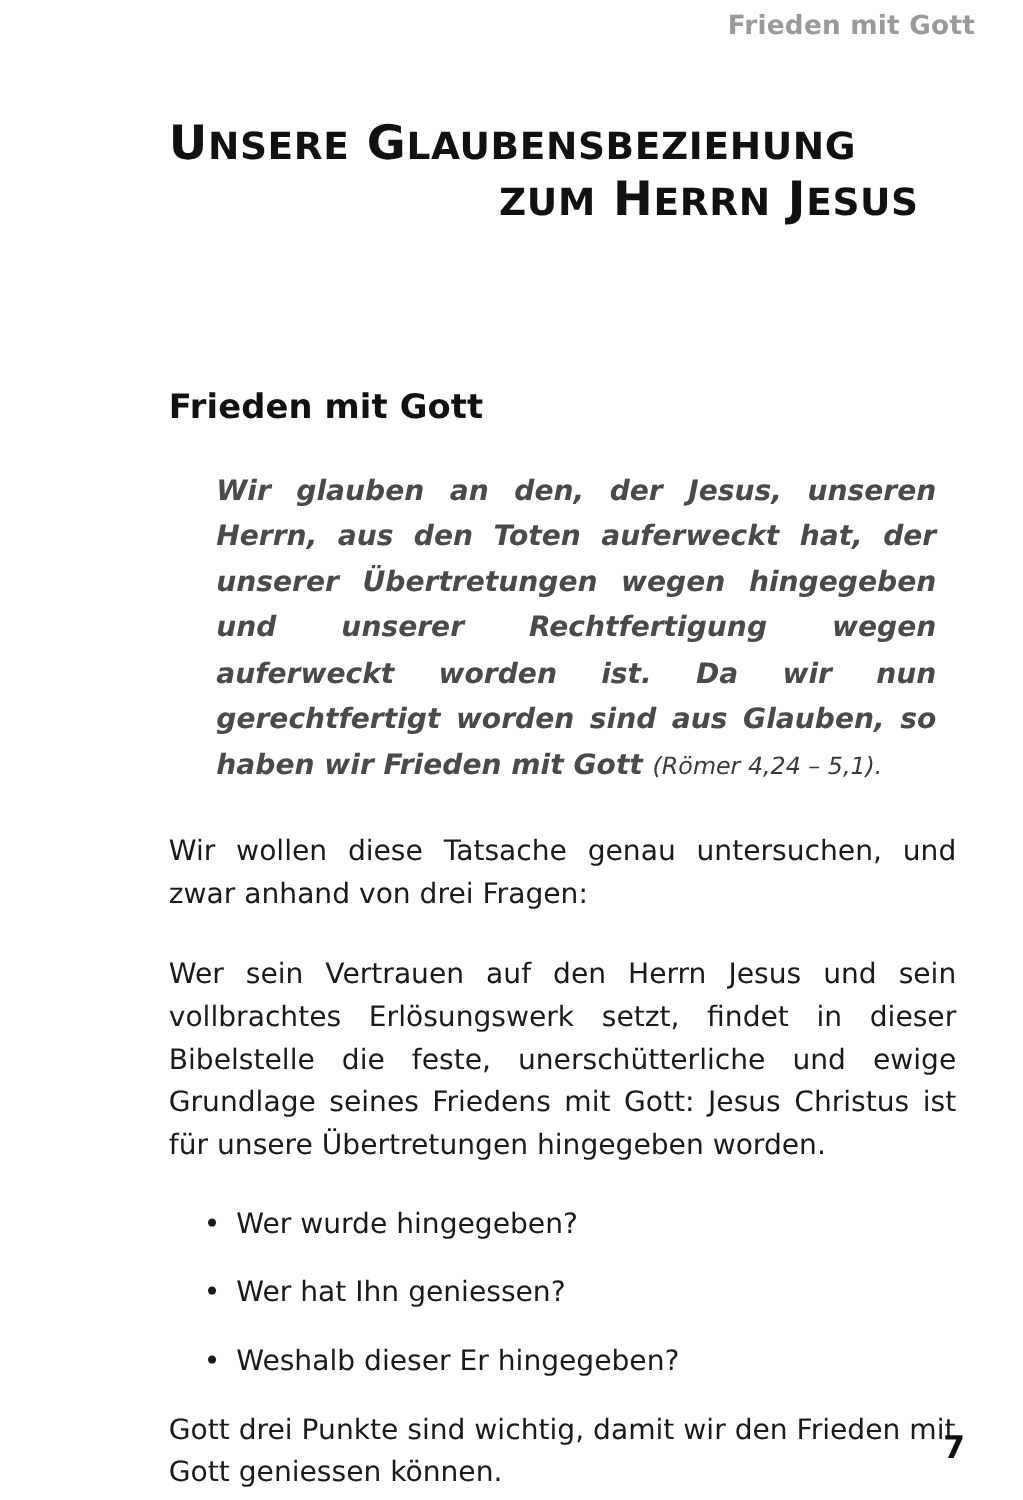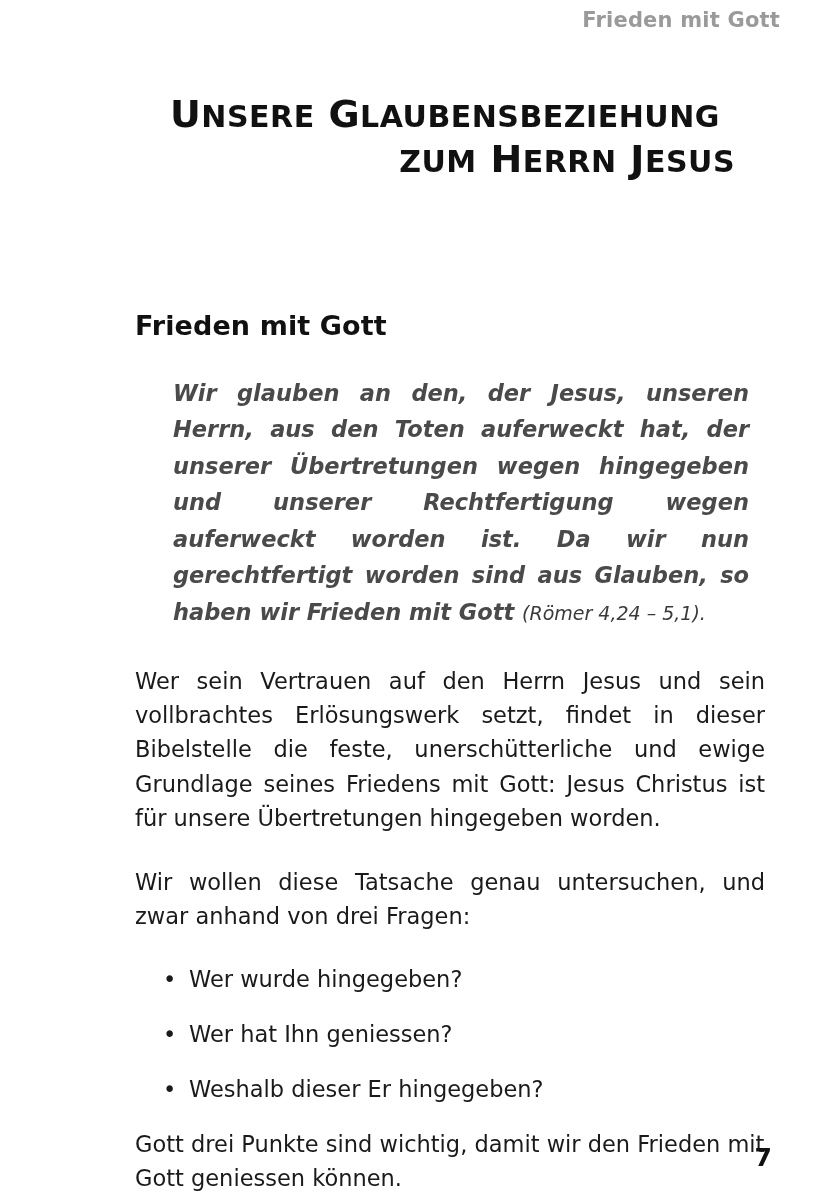--- a/index.html
+++ b/index.html
@@ -44,21 +44,20 @@
     width: 600px;
     font-weight: bold;
     color: #111111;
     line-height: 1.18;
   }
   .title-line {
     display: block;
     font-size: 38px;
     letter-spacing: 0.5px;
     white-space: nowrap;
-    margin-left: 35px;
   }
   .title-line.line-1 { text-align: left; }
   .title-line.line-2 { text-align: right; }
   
   .sc {
     font-size: 30px;
     text-transform: uppercase;
   }
   .sc-first {
     font-size: 38px;
@@ -161,23 +160,23 @@
 
   <div class="content">
 
     <h2 class="section-heading">Frieden mit Gott</h2>
 
     <blockquote class="quote">
       <span>Wir glauben an den, der Jesus, unseren Herrn, aus den Toten auferweckt hat, der unserer Übertretungen wegen hingegeben und unserer Rechtfertigung wegen auferweckt worden ist. Da wir nun gerechtfertigt worden sind aus Glauben, so haben wir Frieden mit Gott</span>
       <span class="ref">(Römer 4,24 – 5,1).</span>
     </blockquote>
 
+    <p class="body-text">Wir wollen diese Tatsache genau untersuchen, und zwar anhand von drei Fragen:</p>
+
     <p class="body-text">Wer sein Vertrauen auf den Herrn Jesus und sein vollbrachtes Erlösungswerk setzt, findet in dieser Bibelstelle die feste, unerschütterliche und ewige Grundlage seines Friedens mit Gott: Jesus Christus ist für unsere Übertretungen hingegeben worden.</p>
-
-    <p class="body-text">Wir wollen diese Tatsache genau untersuchen, und zwar anhand von drei Fragen:</p>
 
     <ul class="bullet-list">
       <li>
         <span class="bullet-dot">•</span>
         <span>Wer wurde hingegeben?</span>
       </li>
       <li>
         <span class="bullet-dot">•</span>
         <span>Wer hat Ihn geniessen?</span>
       </li>

